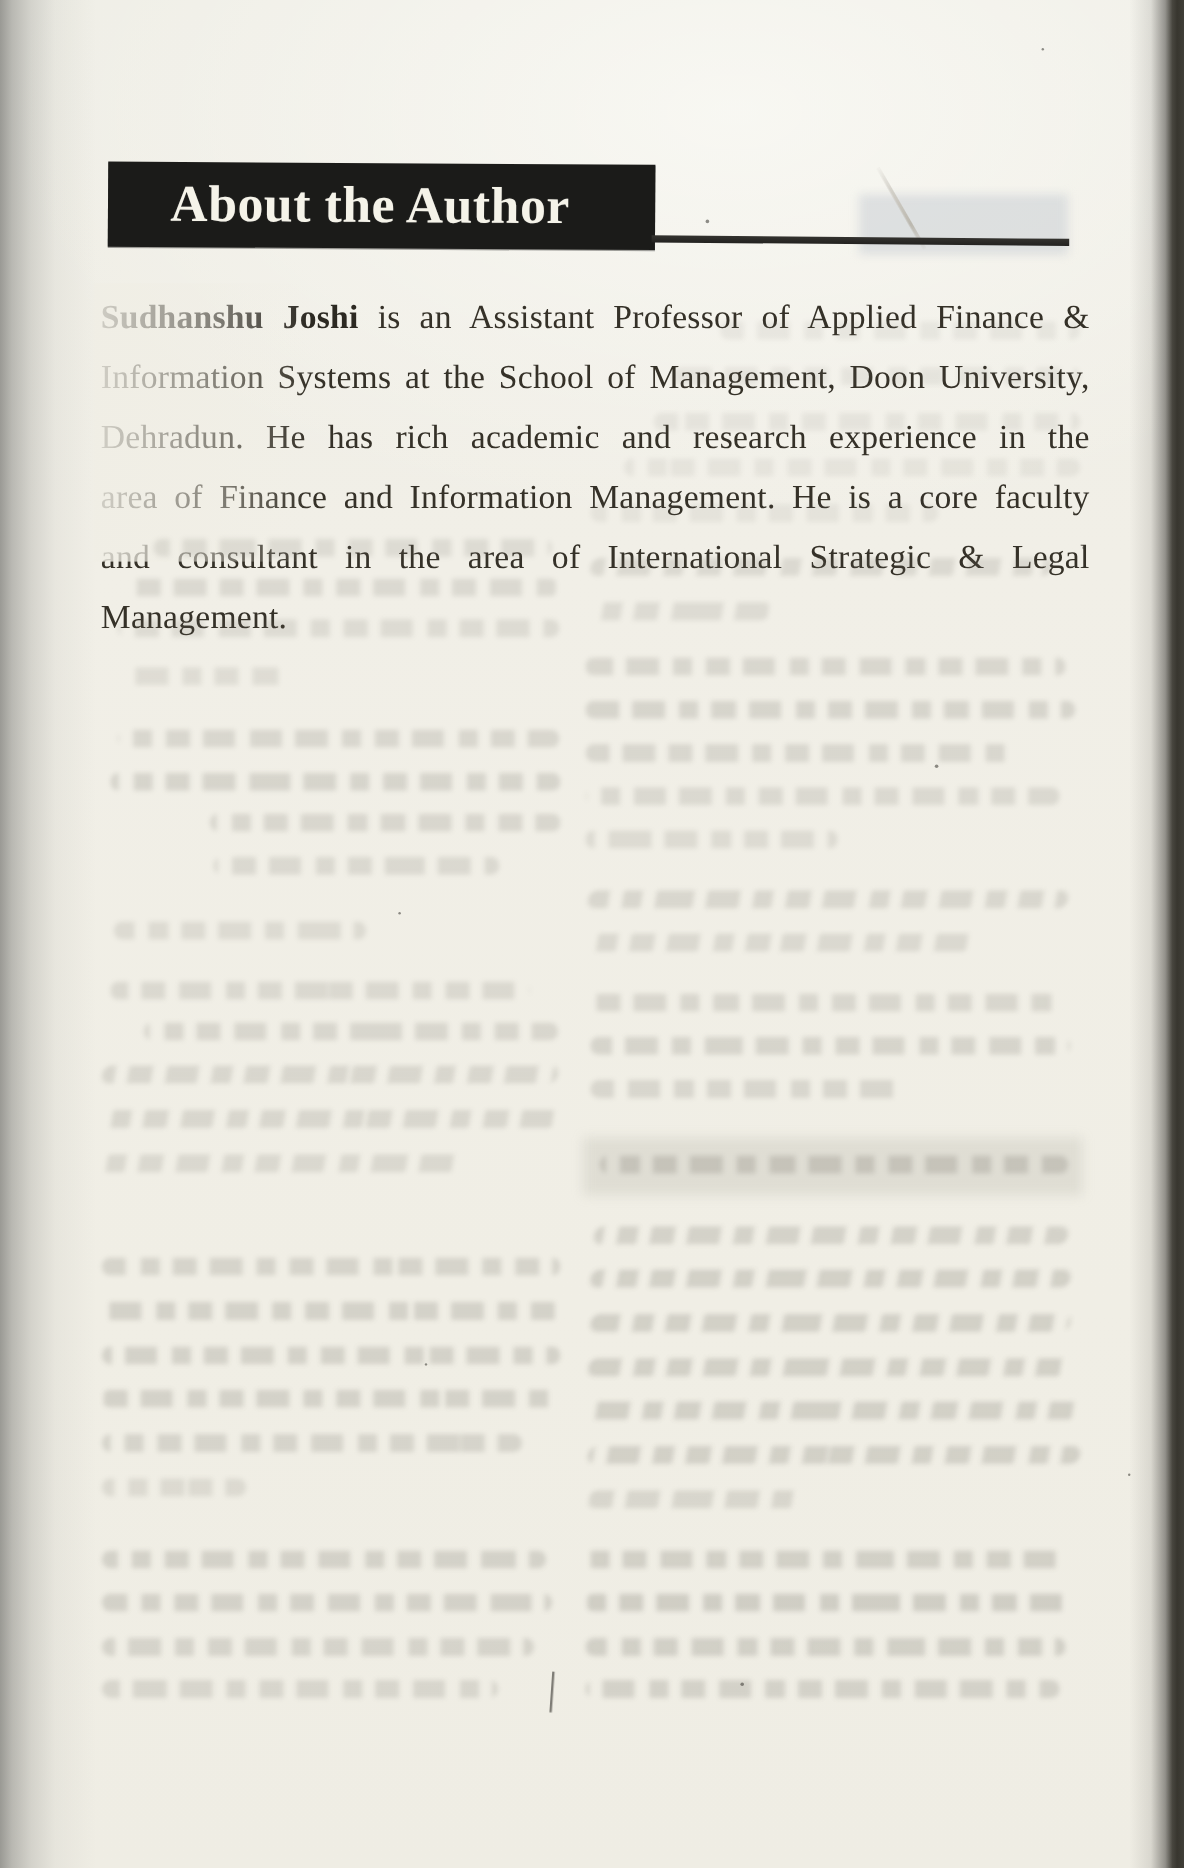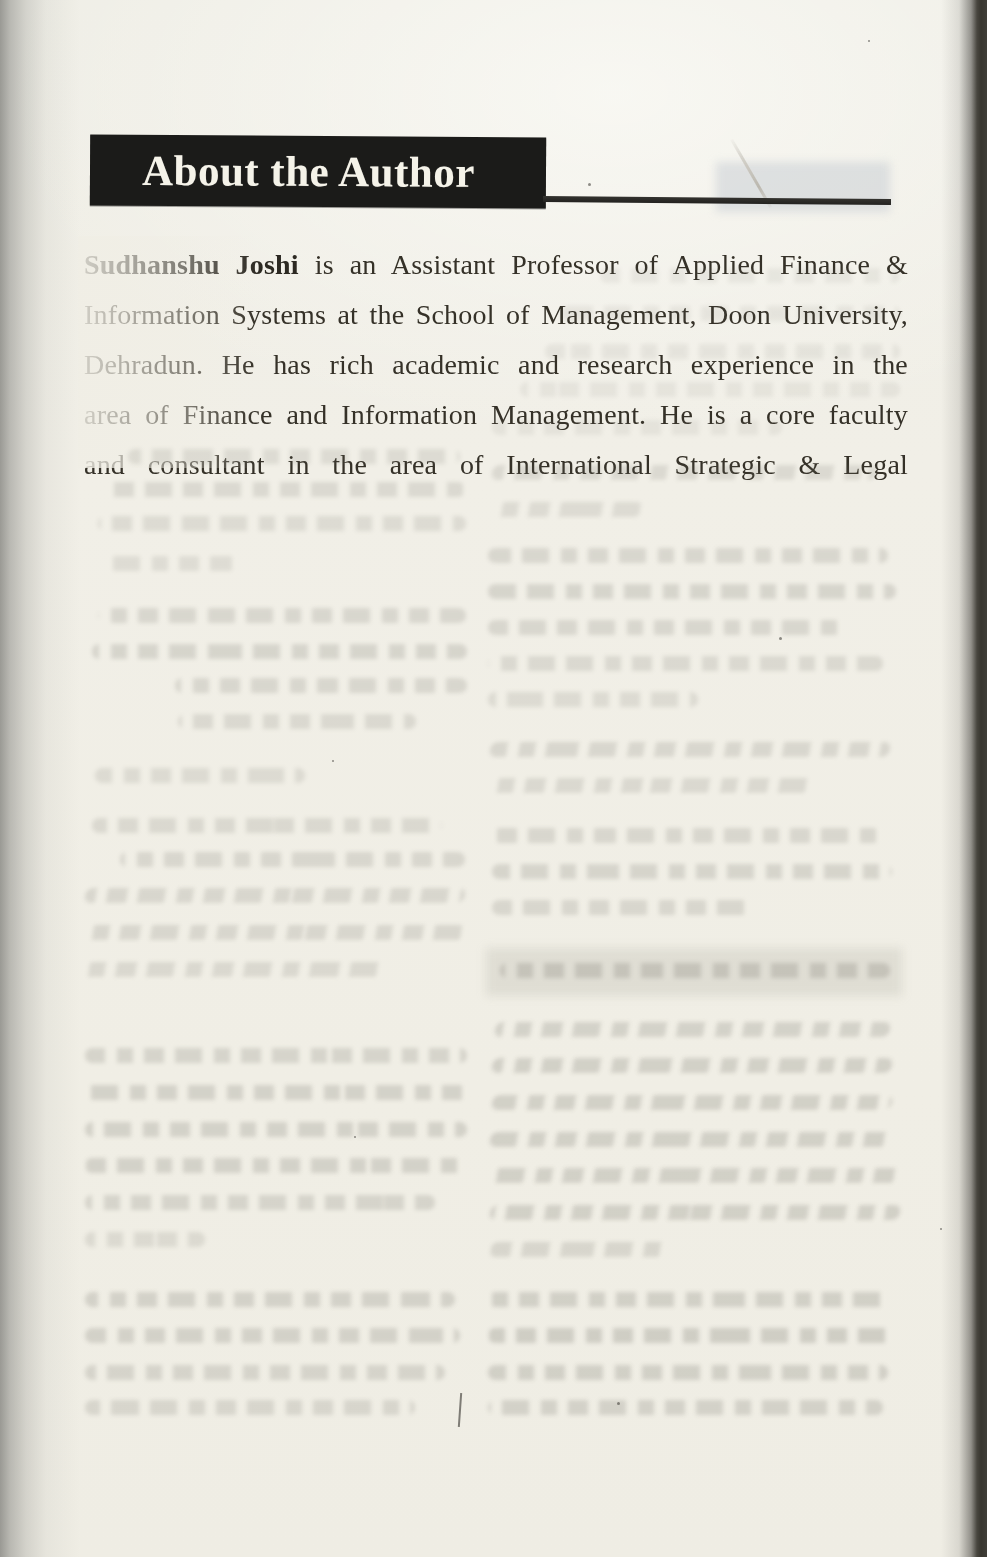--- a/index.html
+++ b/index.html
@@ -120,20 +120,21 @@
     <span>About the Author</span>
   </div>
   <div class="header-rule"></div>
 
   <div class="about-paragraph">
       <div class="para-line"><b>Sudhanshu Joshi</b> is an Assistant Professor of Applied Finance &amp;</div>
       <div class="para-line">Information Systems at the School of Management, Doon University,</div>
       <div class="para-line">Dehradun. He has rich academic and research experience in the</div>
       <div class="para-line">area of Finance and Information Management. He is a core faculty</div>
       <div class="para-line">and consultant in the area of International Strategic &amp; Legal</div>
+      <div class="para-line last">Management.</div>
     </div>
   <div class="ink-fade"></div>
 
   <div class="ghost-band"></div>
   <div id="ghost-layer">
       <div class="ghost-line" style="left: 600px; top: 268px; width: 300px; opacity: 0.3; background-position: 0px 0px;"></div>
       <div class="ghost-line" style="left: 560px; top: 306px; width: 340px; opacity: 0.32; background-position: 13px 0px;"></div>
       <div class="ghost-line" style="left: 545px; top: 344px; width: 355px; opacity: 0.32; background-position: 26px 0px;"></div>
       <div class="ghost-line" style="left: 520px; top: 382px; width: 380px; opacity: 0.3; background-position: 39px 0px;"></div>
       <div class="ghost-line" style="left: 492px; top: 420px; width: 290px; opacity: 0.3; background-position: 52px 0px;"></div>

